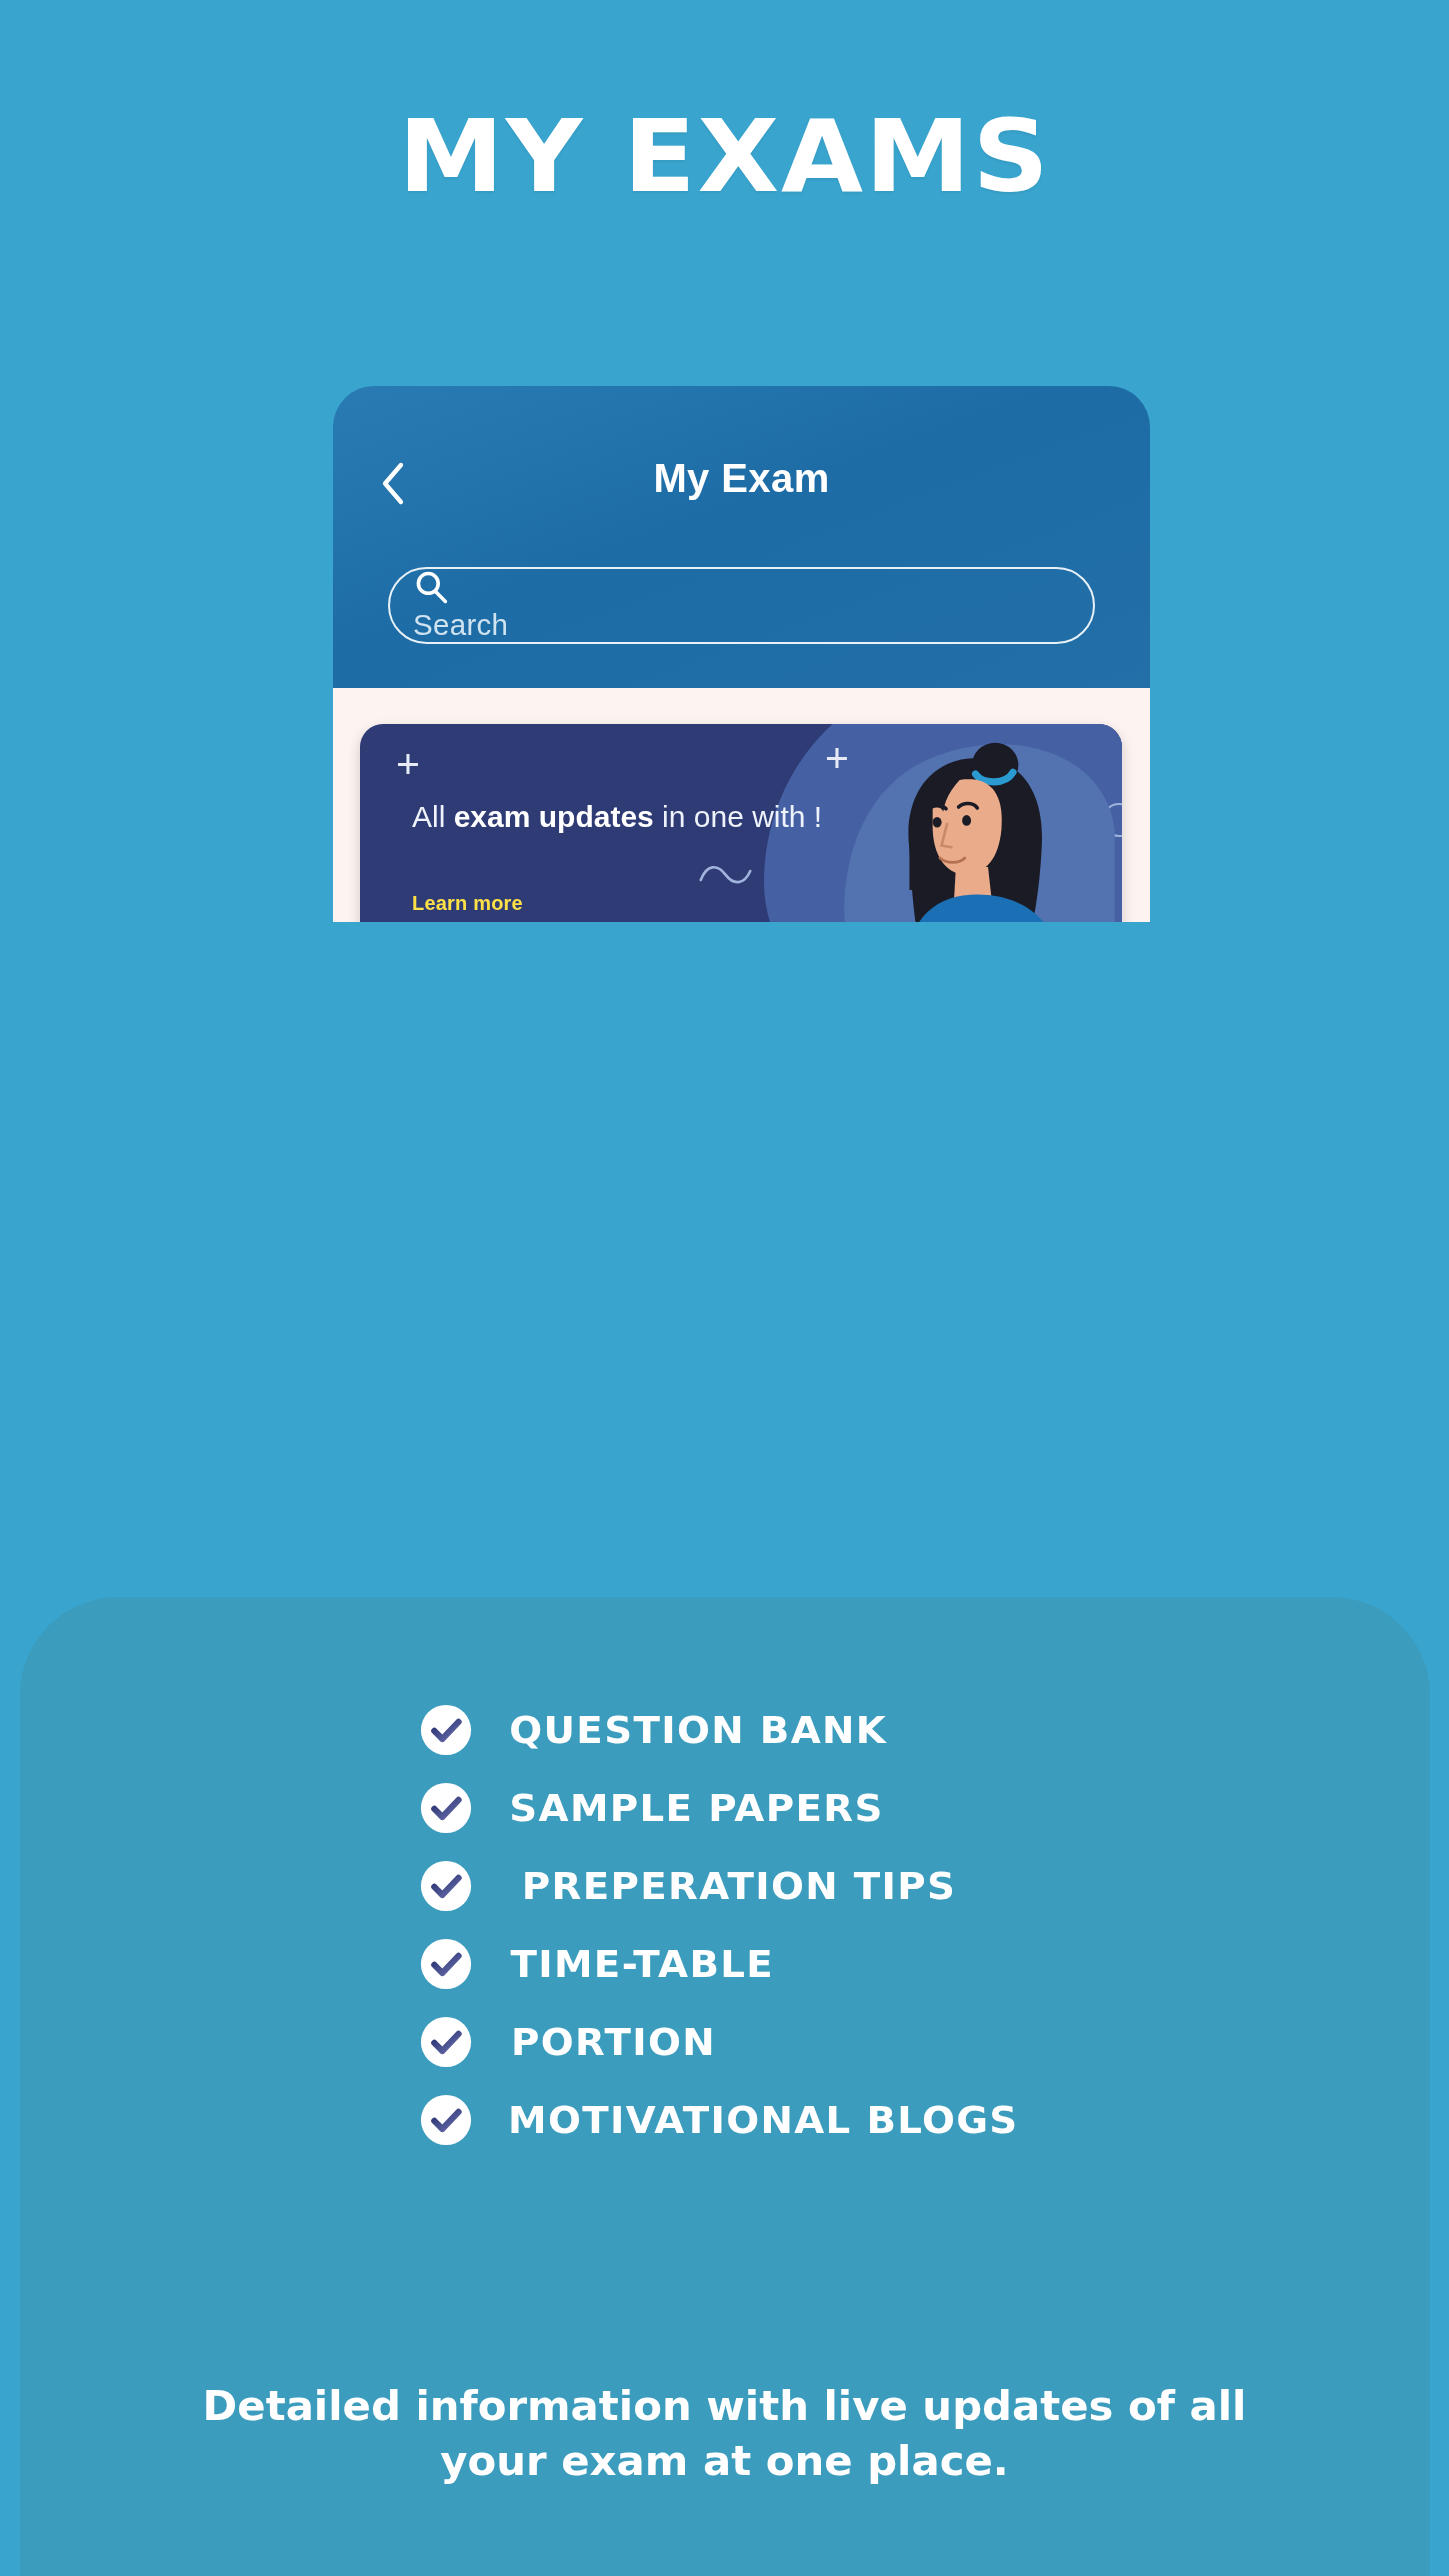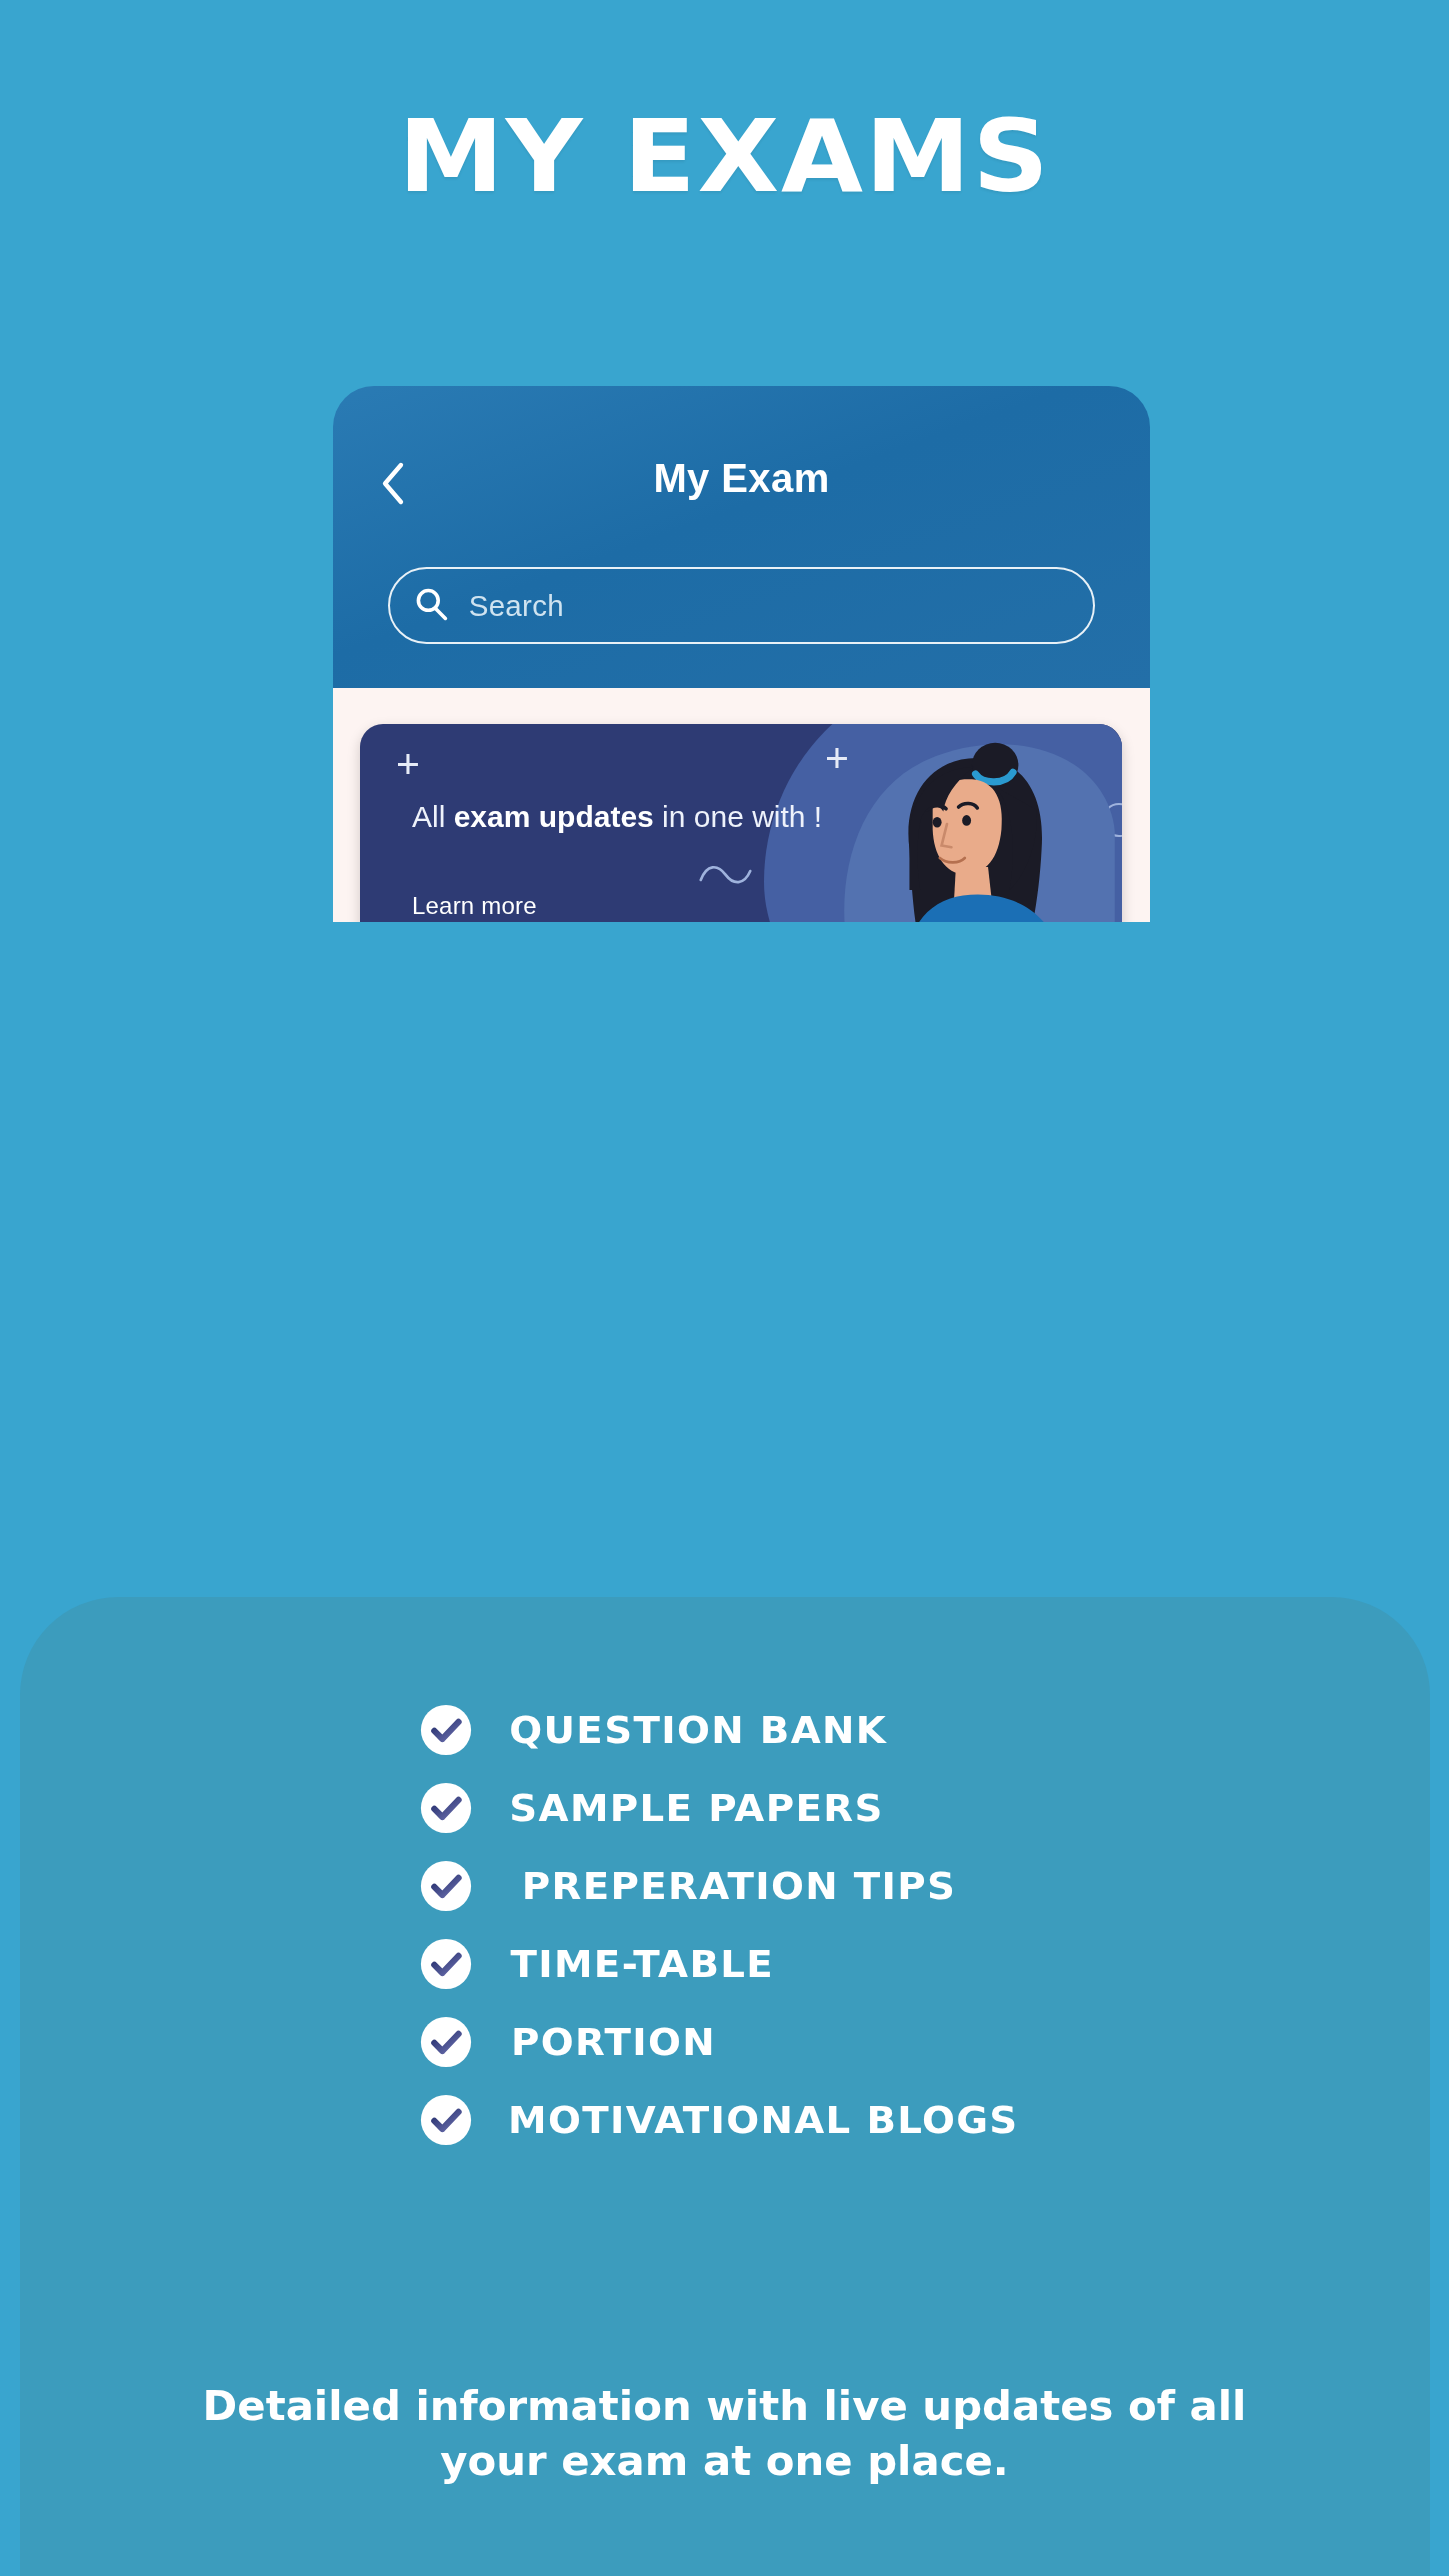--- a/index.html
+++ b/index.html
@@ -52,22 +52,23 @@
     font-size:40px;
     font-weight:bold;
     letter-spacing:0.4px;
   }
   .search-bar{
     position:absolute;
     left:55px; top:181px;
     width:707px; height:77px;
     border:2.7px solid #e8f1f7;
     border-radius:39px;
-    display:flex; align-items:center;
+    display:flex; align-items:flex-start;
     padding-left:23px;
+    flex-direction:column;
   }
   .search-icon{ flex:0 0 auto; margin-right:19.7px; }
   .search-placeholder{
     color:#cfe3f0;
     font-size:29.5px;
     letter-spacing:0.3px;
   }
 
   .phone-body{
     position:relative;
@@ -113,23 +114,23 @@
     position:absolute; left:52px; top:73px;
     width:429px;
     color:#eef2fb;
     font-size:30px;
     line-height:1.32;
     font-weight:400;
   }
   .promo-text b{ font-weight:bold; color:#ffffff; }
   .promo-learn{
     position:absolute; left:52px; top:168px;
-    color:#ffffff;
-    font-size:24px;
-    font-weight:normal;
+    color:#fde047;
+    font-size:20px;
+    font-weight:bold;
     letter-spacing:0.2px;
     cursor:pointer;
   }
   
   .illus{ position:absolute; right:7.2px; bottom:0; width:295px; height:259px; }
 
   
   .lower-panel{
     position:absolute;
     left:19.7px; top:1597px;

